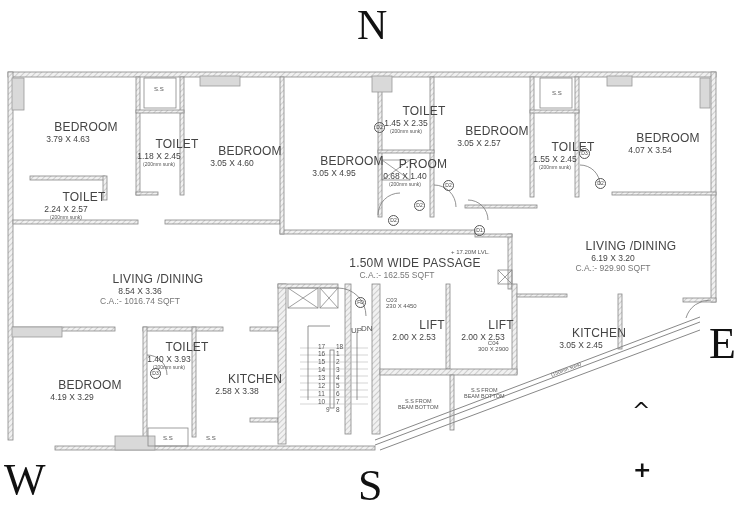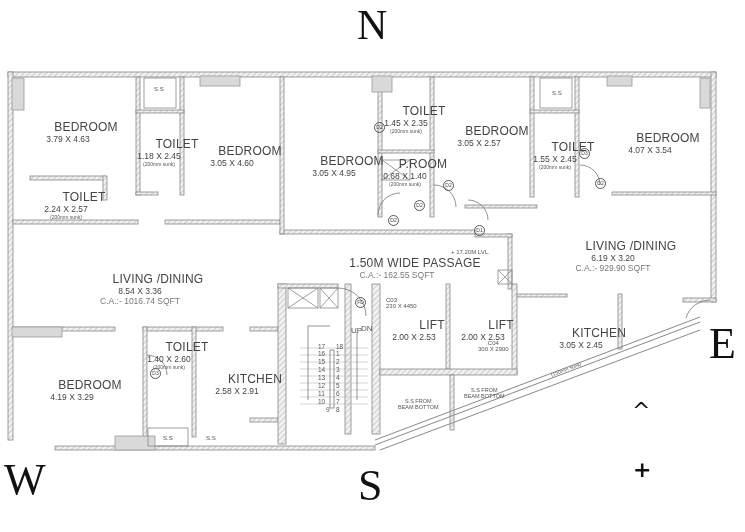--- a/index.html
+++ b/index.html
@@ -237,26 +237,26 @@
   <span class="n">KITCHEN</span>
   <span class="d">3.05 X 2.45</span>
 </div>
 <div class="tiny" style="left:550px;top:366px;transform:rotate(-21deg);font-size:5px;">(150mm sunk)</div>
 <div class="lbl" style="left:72px;top:378px;">
   <span class="n">BEDROOM</span>
   <span class="d">4.19 X 3.29</span>
 </div>
 <div class="lbl" style="left:169px;top:340px;">
   <span class="n">TOILET</span>
-  <span class="d">1.40 X 2.60</span>
+  <span class="d">1.40 X 3.93</span>
   <span class="s">(200mm sunk)</span>
 </div>
 <div class="lbl" style="left:237px;top:372px;">
   <span class="n">KITCHEN</span>
-  <span class="d">2.58 X 2.91</span>
+  <span class="d">2.58 X 3.38</span>
 </div>
 <div class="tiny" style="left:398px;top:398px;font-size:5.5px;">
   <span>S.S FROM</span><br>
   <span>BEAM BOTTOM</span>
 </div>
 <div class="tiny" style="left:464px;top:387px;font-size:5.5px;">
   <span>S.S FROM</span><br>
   <span>BEAM BOTTOM</span>
 </div>
 

